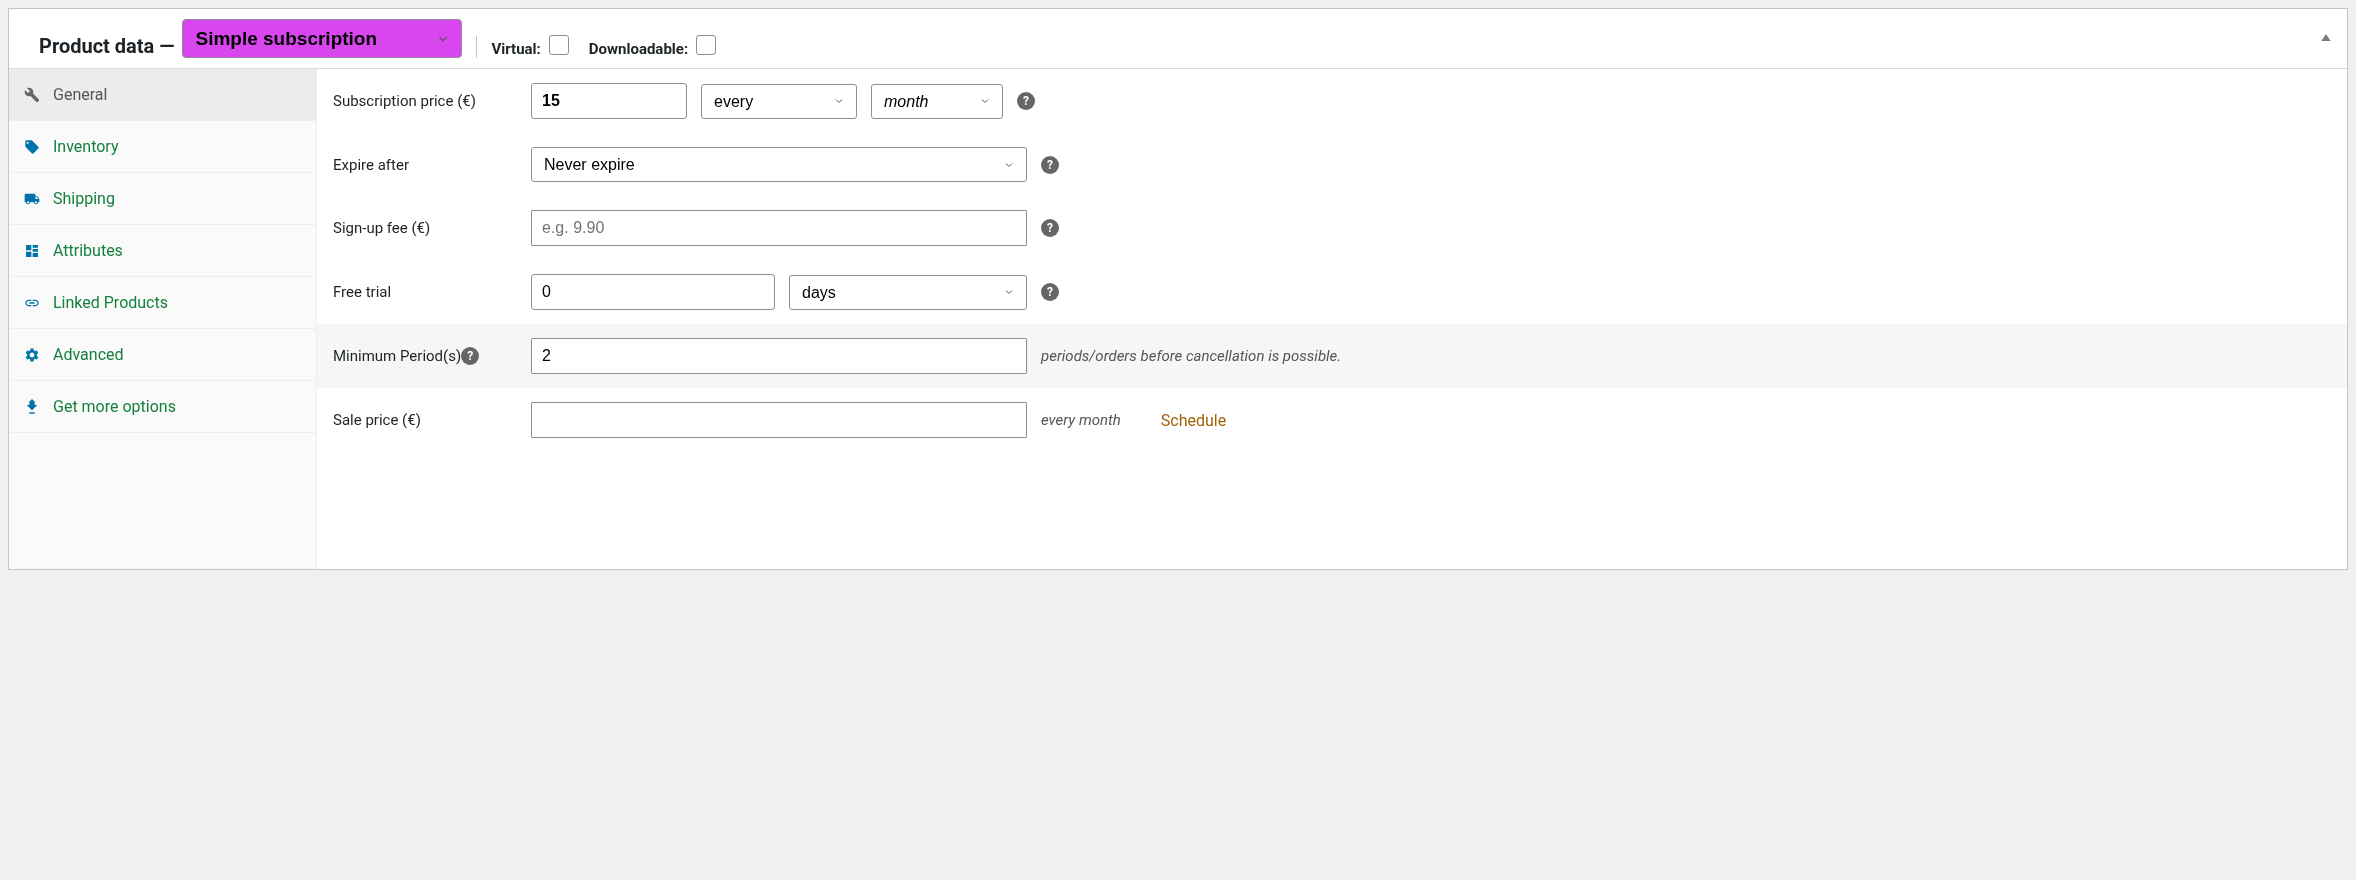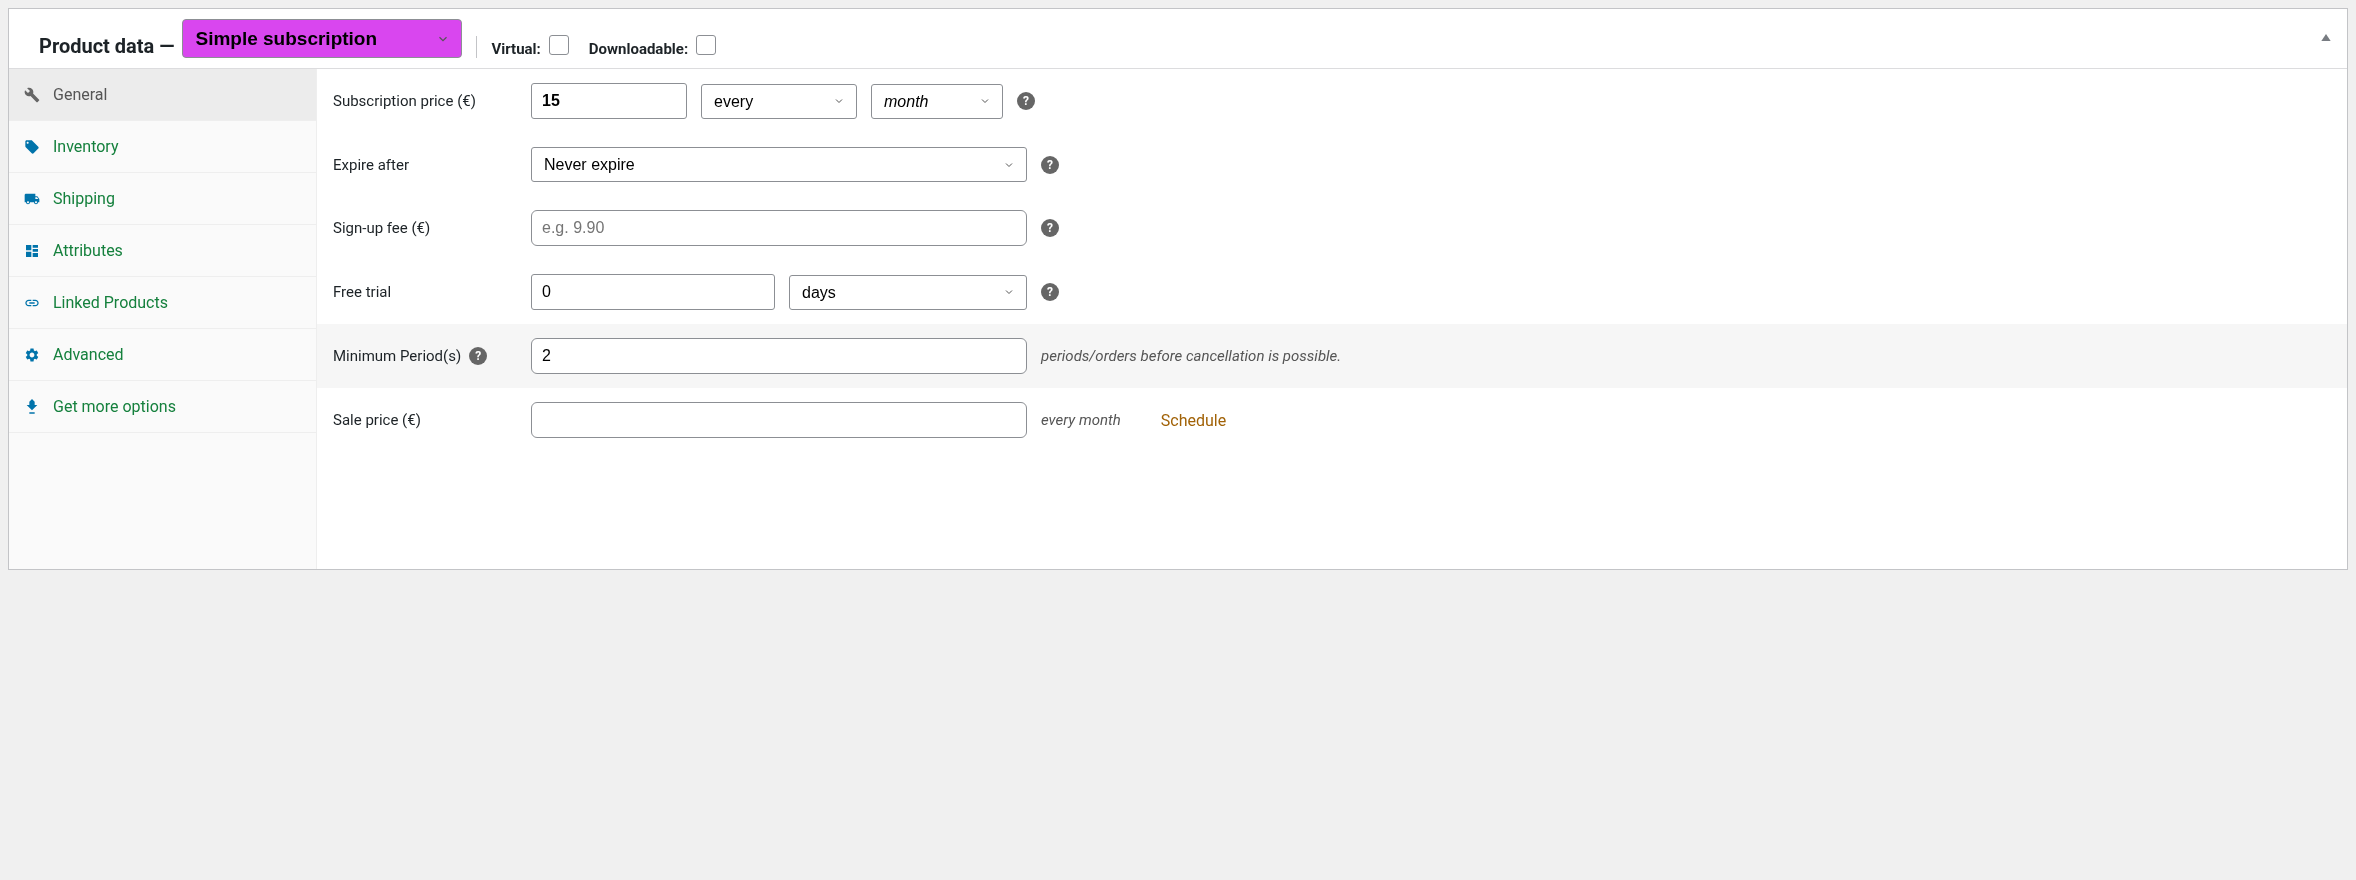--- a/index.html
+++ b/index.html
@@ -148,21 +148,21 @@
       padding: 8px 10px;
       font-size: 16px;
       border: 1px solid #8c8f94;
       border-radius: 3px;
     }
     .long-input {
       width: 496px;
       padding: 8px 10px;
       font-size: 16px;
       border: 1px solid #8c8f94;
-      border-radius: 6px;
+      border-radius: 1px;
     }
     .wc-select {
       font-size: 16px;
       padding: 8px 36px 8px 12px;
       border: 1px solid #8c8f94;
       border-radius: 3px;
       background: #fff;
       appearance: none;
       -webkit-appearance: none;
       cursor: pointer;
@@ -193,21 +193,21 @@
       color: #555;
       font-size: 15px;
     }
     .schedule-link {
       color: #a16207;
       font-size: 16px;
       margin-left: 26px;
       cursor: pointer;
     }
     .chevron svg { display: block; }
-    .label-with-help { display: flex; align-items: center; gap: 8px; width: 184px; flex-shrink: 0; text-align: center; }
+    .label-with-help { display: flex; align-items: center; width: 184px; flex-shrink: 0; text-align: center; }
   </style>
 </head>
 <body>
 
 <div class="panel">
 
   <div class="panel-header">
     <span class="panel-title">Product data —</span>
 
     <span class="select-wrap">

